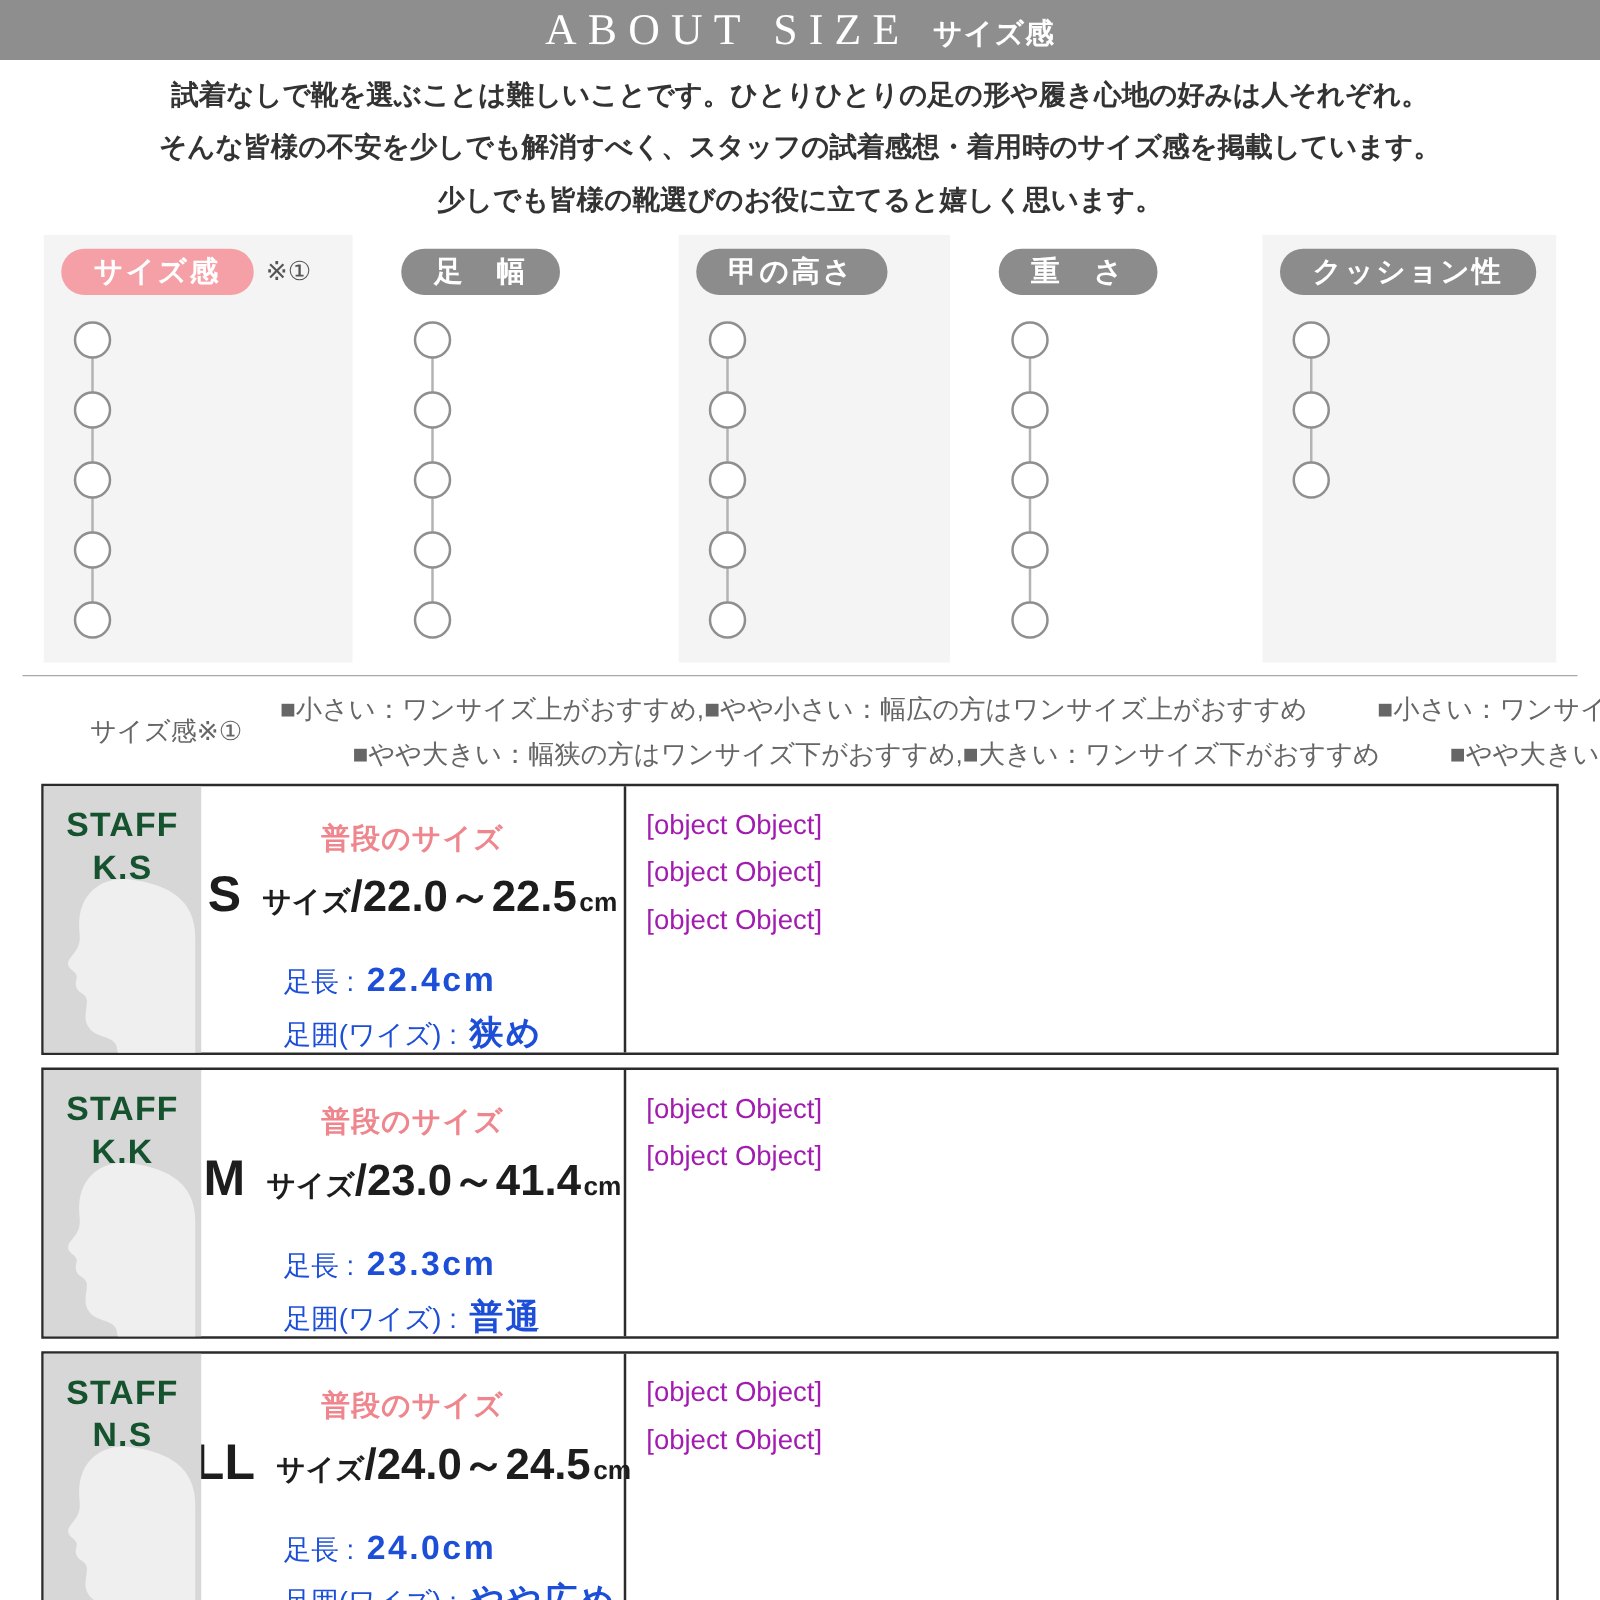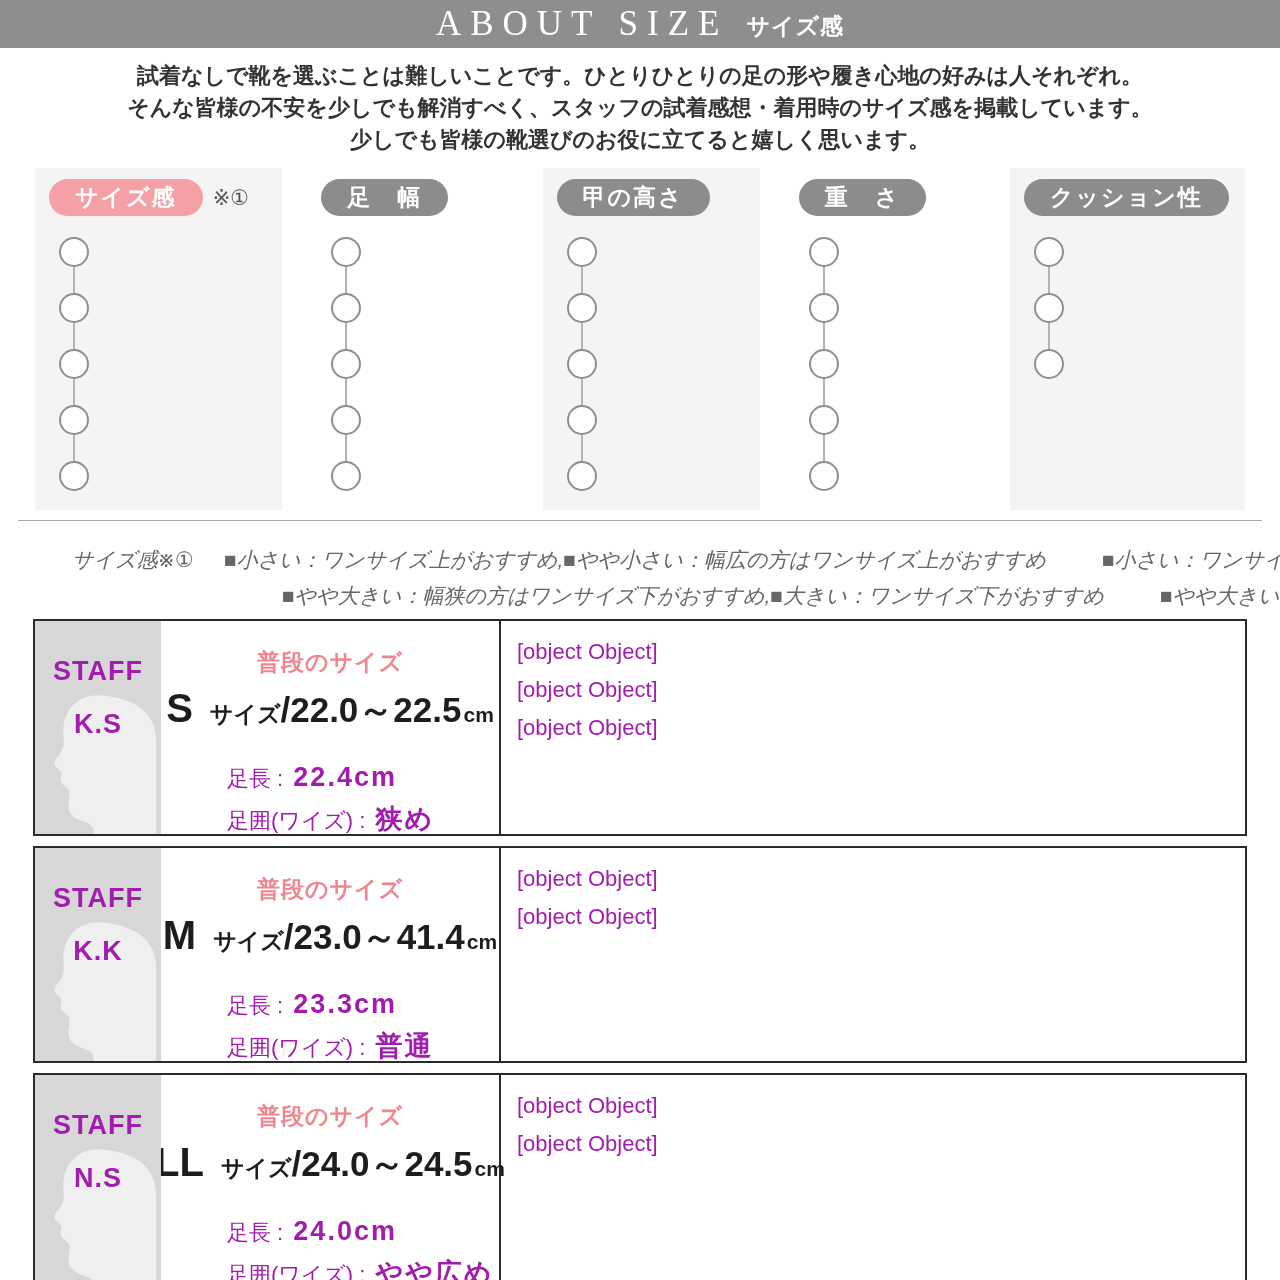--- a/index.html
+++ b/index.html
@@ -12,21 +12,21 @@
   .title-bar{
     height:48px;background:#8e8e8e;display:flex;align-items:center;justify-content:center;gap:18px;text-align:right;
   }
   .title-en{
     font-family:"Liberation Serif","DejaVu Serif",serif;
     color:#ffffff;font-size:35px;letter-spacing:9px;line-height:48px;
   }
   .title-ja{color:#ffffff;font-size:23px;font-weight:bold;letter-spacing:1px;padding-top:4px;}
   
   .intro{margin:12px 0 0;text-align:center;}
-  .intro p{margin:0;font-size:22px;line-height:32px;font-weight:600;color:#333;}
+  .intro p{margin:10px;font-size:22px;line-height:32px;font-weight:600;color:#333;}
   
   .scales{display:flex;justify-content:space-between;padding:0 35px;margin-top:12px;}
   .scale-col{height:342px;box-sizing:border-box;padding-top:11px;}
   .scale-col:nth-child(odd){background:#f4f4f4;}
   .scale-col:nth-child(1){width:247px;}
   .scale-col:nth-child(2){width:210px;}
   .scale-col:nth-child(3){width:217px;}
   .scale-col:nth-child(4){width:200px;}
   .scale-col:nth-child(5){width:235px;}
   .pill-row{display:flex;align-items:center;margin-left:14px;}
@@ -42,47 +42,47 @@
     content:"";position:absolute;left:14px;top:28px;bottom:28px;width:2px;background:#b3b3b3;
   }
   .option{display:flex;align-items:center;height:56px;position:relative;}
   .dot{
     width:30px;height:30px;border-radius:50%;background:#ffffff;
     border:2px solid #8f8f8f;box-sizing:border-box;position:relative;z-index:1;flex:0 0 auto;
   }
   .option-label{margin-left:13px;font-size:22px;color:#8a8a8a;white-space:nowrap;}
   
   .divider{height:1px;background:#a9a9a9;margin:10px 18px 0;}
-  .notes{display:flex;align-items:flex-start;margin:24px 0 0 72px;color:#666;font-style:italic;}
+  .notes{display:flex;align-items:center;margin:12px 0 0 72px;color:#666;}
   .notes-label{font-size:21px;white-space:nowrap;margin-right:30px;line-height:30px;}
   .notes-grid{display:flex;flex-direction:column;gap:6px;}
   .notes-row{display:flex;gap:56px;line-height:30px;}
   .notes-row:nth-child(2){margin-left:58px;}
   .note-item{font-size:21px;white-space:nowrap;}
   
   .staff-list{margin:8px 33px 0;display:flex;flex-direction:column;gap:10px;}
   .staff-row{display:flex;height:217px;box-sizing:border-box;border:2px solid #2b2b2b;background:#fff;}
   .staff-id{
     width:126px;flex:0 0 auto;background:#d7d7d7;position:relative;overflow:hidden;
     display:flex;flex-direction:column;align-items:center;padding-top:14px;box-sizing:border-box;
   }
-  .staff-word,.staff-name{font-size:27px;font-weight:bold;color:#a21caf;line-height:34px;position:relative;z-index:1;letter-spacing:1px;margin-top:19px;}
+  .staff-word,.staff-name{font-size:27px;font-weight:bold;color:#14532d;line-height:34px;position:relative;z-index:1;letter-spacing:1px;}
   .silhouette{position:absolute;bottom:-4px;left:-2px;width:128px;height:148px;z-index:0;}
   .size-panel{
     width:340px;flex:0 0 auto;border-right:2px solid #2b2b2b;box-sizing:border-box;
     display:flex;flex-direction:column;align-items:center;padding-top:26px;
   }
   .size-title{color:#ef868e;font-size:23px;font-weight:bold;letter-spacing:1px;}
   .size-main{margin-top:8px;display:flex;align-items:baseline;color:#1d1d1d;white-space:nowrap;}
   .size-code{font-size:40px;font-weight:bold;}
   .size-word{font-size:23px;font-weight:bold;margin-left:17px;}
   .size-range{font-size:35px;font-weight:bold;}
   .size-unit{font-size:21px;font-weight:bold;margin-left:2px;}
   .size-divider{width:314px;height:2px;background:#3a3a3a;margin:13px 0 10px;}
-  .foot-line{align-self:flex-start;margin-left:66px;font-size:22px;color:#a21caf;line-height:40px;white-space:nowrap;}
+  .foot-line{align-self:flex-start;margin-left:66px;font-size:22px;color:#1d4ed8;line-height:40px;white-space:nowrap;}
   .foot-value{font-size:27px;font-weight:bold;margin-left:4px;letter-spacing:2px;}
   .review{flex:1;padding:12px 16px 0 16px;overflow:hidden;}
   .review p{margin:0;font-size:22px;line-height:38px;color:#a21caf;}
 </style>
 </head>
 <body>
 
 <div class="page">
 
   <header class="title-bar">

